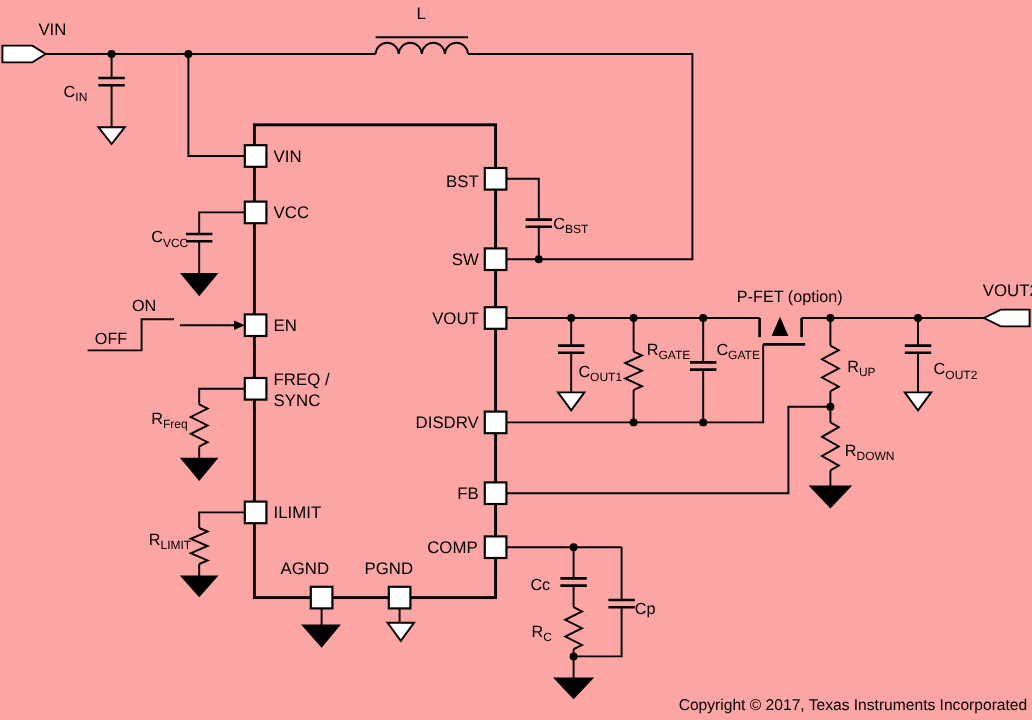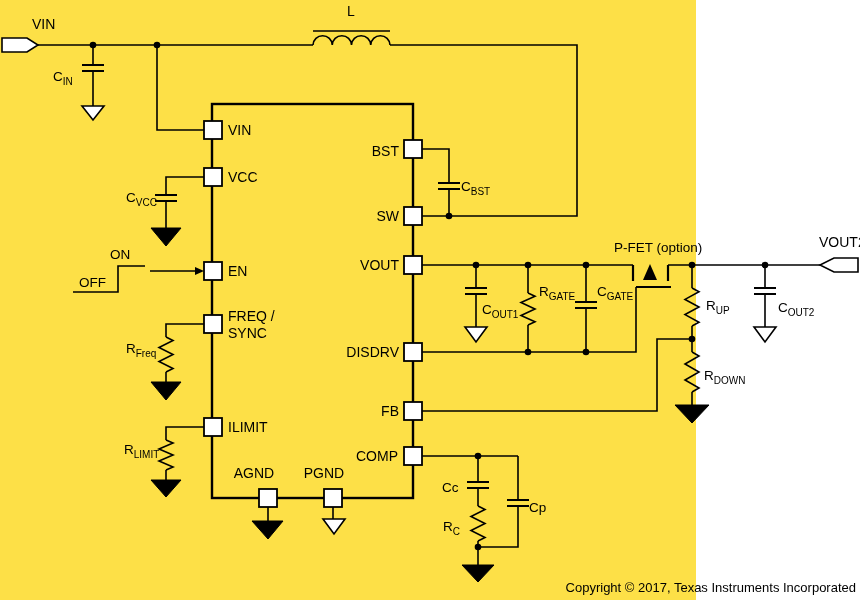--- a/index.html
+++ b/index.html
@@ -1,16 +1,16 @@
 <!DOCTYPE html>
 <html><head>
 <meta charset="utf-8">
 <style>
   html,body { margin:0; padding:0; background:#ffffff; }
-  .stage { width:696px; height:600px; position:relative; background:#fde047;text-align:right; }
+  .stage { width:860px; height:600px; position:relative; background:#fca5a5;text-align:right; }
   svg { font-family:"Liberation Sans", sans-serif; }
   text { fill:#000; }
   .pin  { font-size:14px; }
   .lbl  { font-size:13.5px; }
   .sub  { font-size:10px; }
   .foot { font-size:13px; }
   .wire    { stroke:#000; stroke-width:1.6; fill:none; }
   .icbox   { stroke:#000; stroke-width:2.4; fill:none; }
   .pinbox  { stroke:#000; stroke-width:1.8; fill:#ffffff; }
   .cap     { stroke:#000; stroke-width:2.2; fill:none; }

